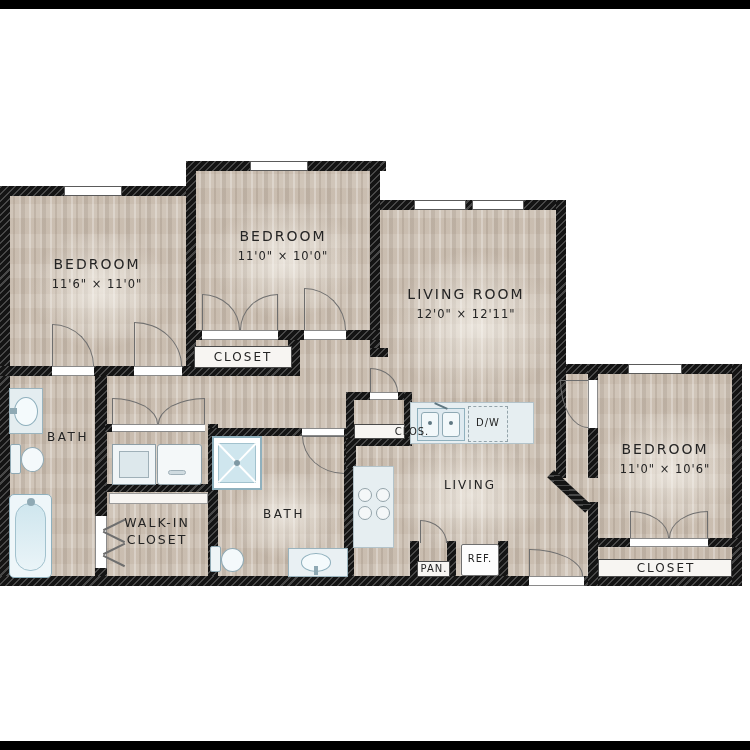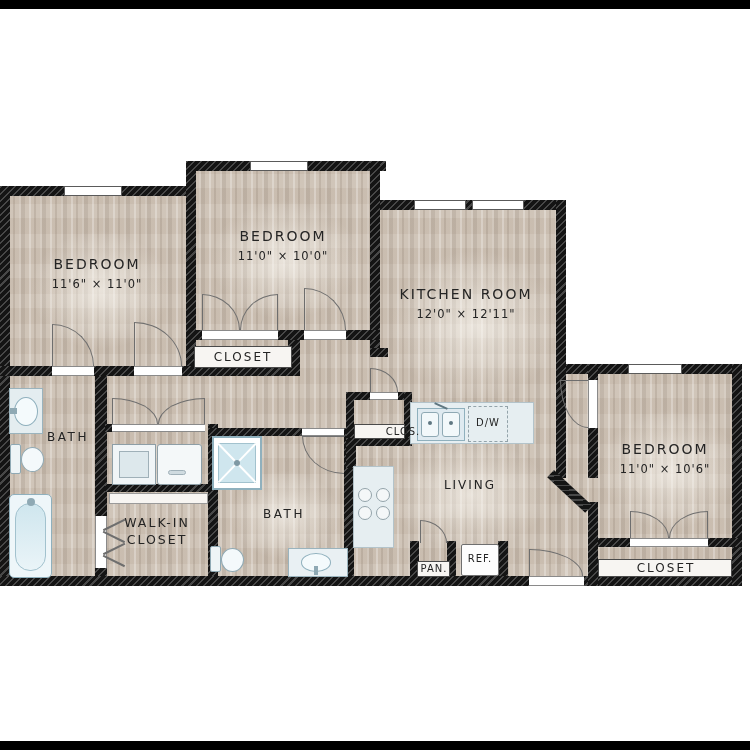--- a/index.html
+++ b/index.html
@@ -193,34 +193,34 @@
   <div class="fix" style="left:376px;top:506px;width:14px;height:14px;border-radius:50%;border:1.5px solid #93a3aa;background:#f4f7f8;"></div>
 
   <div class="fix" style="left:461px;top:544px;width:38px;height:32px;background:#fdfdfd;border:1.5px solid #6f6f6f;border-radius:2px;"></div>
 
   <div class="lbl name" style="left:97px;top:256px;">BEDROOM</div>
   <div class="lbl dims" style="left:97px;top:277px;">11'6" × 11'0"</div>
 
   <div class="lbl name" style="left:283px;top:228px;">BEDROOM</div>
   <div class="lbl dims" style="left:283px;top:249px;">11'0" × 10'0"</div>
 
-  <div class="lbl name" style="left:466px;top:286px;">KITCHEN ROOM</div>
+  <div class="lbl name" style="left:466px;top:286px;">LIVING ROOM</div>
   <div class="lbl dims" style="left:466px;top:307px;">12'0" × 12'11"</div>
 
   <div class="lbl name" style="left:665px;top:441px;">BEDROOM</div>
   <div class="lbl dims" style="left:665px;top:462px;">11'0" × 10'6"</div>
 
   <div class="lbl small" style="left:68px;top:430px;letter-spacing:2.5px;">BATH</div>
   <div class="lbl small" style="left:284px;top:507px;letter-spacing:2.5px;">BATH</div>
   <div class="lbl small" style="left:470px;top:478px;letter-spacing:2px;">LIVING</div>
 
   <div class="lbl small" style="left:157px;top:515px;font-size:12.5px;">WALK-IN</div>
   <div class="lbl small" style="left:157px;top:532px;font-size:12.5px;">CLOSET</div>
 
   <div class="lbl small" style="left:243px;top:350px;font-size:12px;">CLOSET</div>
   <div class="lbl small" style="left:666px;top:561px;font-size:12px;">CLOSET</div>
 
-  <div class="lbl tiny" style="left:393px;top:426px;padding-left:20px;">CLOS.</div>
+  <div class="lbl tiny" style="left:402px;top:426px;padding-left:20px;">CLOS.</div>
   <div class="lbl tiny" style="left:434px;top:563px;">PAN.</div>
   <div class="lbl tiny" style="left:480px;top:553px;">REF.</div>
   <div class="lbl tiny" style="left:488px;top:417px;">D/W</div>
 
 </div>
 
 </body></html>

